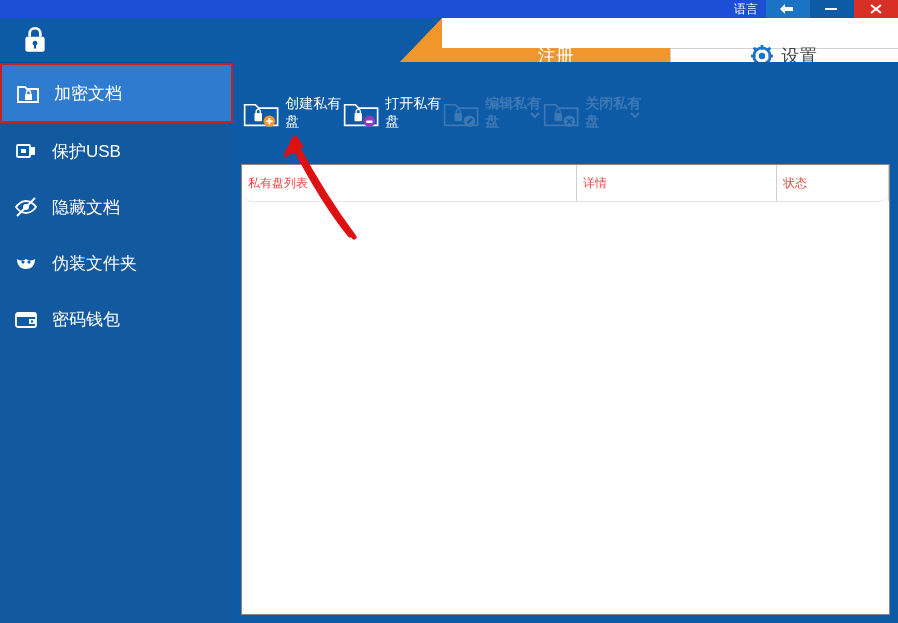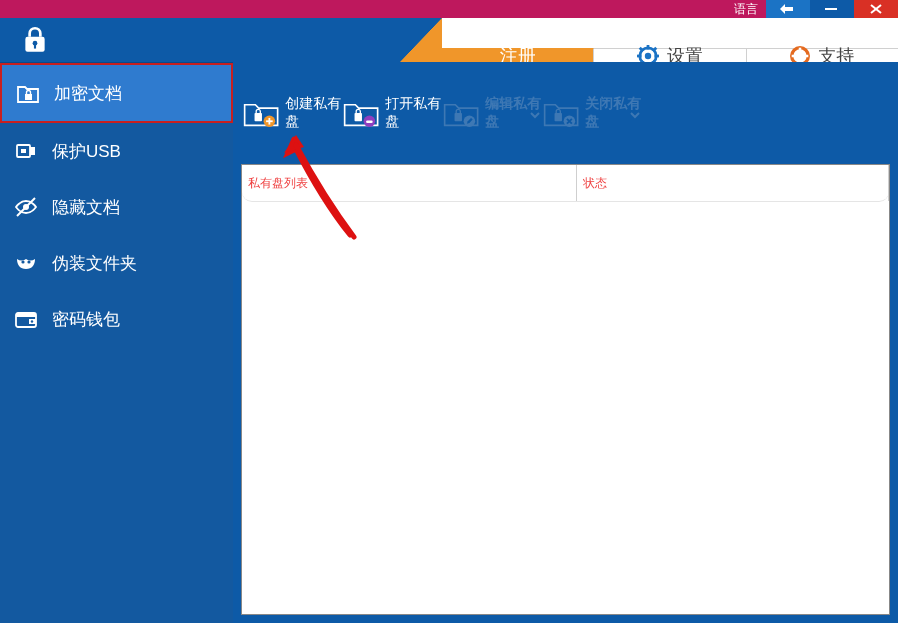--- a/index.html
+++ b/index.html
@@ -6,21 +6,21 @@
   body {
     font-family: "Microsoft YaHei", Arial, sans-serif;
     width: 898px;
     height: 623px;
     overflow: hidden;
     background: #0d5aa7;
   }
   
   .topstrip {
     height: 18px;
-    background: #be185d;
+    background: #1d4ed8;
     display: flex;
     justify-content: flex-end;
     align-items: stretch;
   }
   .topstrip .lang {
     color: #fff;
     font-size: 12px;
     padding: 1px 8px 0 0;
     align-self: center;
   }
@@ -222,32 +222,20 @@
           <line x1="0" y1="12" x2="5" y2="12"></line>
             <line x1="19" y1="12" x2="24" y2="12"></line>
           <line x1="3" y1="3" x2="6.5" y2="6.5"></line>
             <line x1="17.5" y1="17.5" x2="21" y2="21"></line>
           <line x1="21" y1="3" x2="17.5" y2="6.5"></line>
             <line x1="6.5" y1="17.5" x2="3" y2="21"></line>
         </g>
       </svg>
       <span>设置</span>
     </div>
-    <div class="tab">
-      <svg class="ring-svg" viewBox="0 0 24 24">
-        <circle cx="12" cy="12" r="10" fill="none" stroke="#e46a1f" stroke-width="4"></circle>
-        <g stroke="#fff" stroke-width="3">
-            <line x1="12" y1="2" x2="12" y2="8"></line>
-            <line x1="12" y1="16" x2="12" y2="22"></line>
-            <line x1="2" y1="12" x2="8" y2="12"></line>
-            <line x1="16" y1="12" x2="22" y2="12"></line>
-          </g>
-      </svg>
-      <span>支持</span>
-    </div>
   </div>
 </div>
 
 <div class="main">
 
   <div class="sidebar">
     <div class="item active">
       <span class="icon-slot">
         <svg viewBox="0 0 24 24">
             <path d="M2 6h7l2 2h11v13H2z" fill="none" stroke="#fff" stroke-width="1.8"></path>
@@ -354,20 +342,21 @@
               <polyline points="2,4 6,8 10,4" fill="none" stroke="#3e78b4" stroke-width="2"></polyline>
             </svg></span>
       </div>
 
     </div>
 
     <div class="listwrap">
       <div class="listbox">
         <div class="list-header">
           <div class="col col1">私有盘列表</div>
+          <div class="col col2">详情</div>
           <div class="col col3">状态</div>
         </div>
       </div>
     </div>
   </div>
 </div>
 
 <svg class="arrow-ann" width="90" height="110" viewBox="0 0 90 110">
   <defs></defs>
   <path d="M12 4 L12 4 L6 18 L14 14 Q40 65 68 100" fill="none" stroke="#d11" stroke-width="5" stroke-linecap="round"></path>

